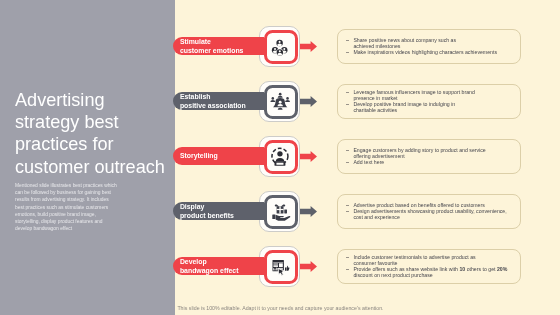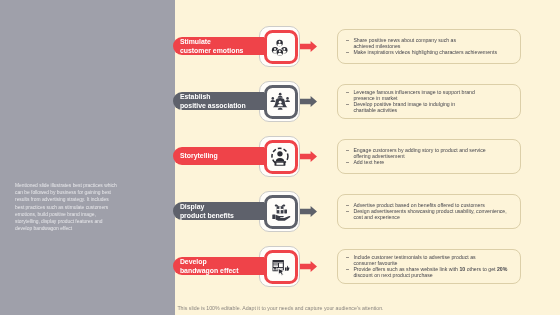--- a/index.html
+++ b/index.html
@@ -34,20 +34,21 @@
   .cbox ul{margin:0;padding:0 4px 0 7.8px;list-style:none;width:100%;box-sizing:border-box;}
   .cbox li{position:relative;padding-left:8px;font-size:5.2px;line-height:6.05px;color:#46464d;}
   .cbox li:before{content:"";position:absolute;left:1px;top:2.6px;width:2.2px;height:0.7px;background:#9a948a;}
   .foot{position:absolute;left:177.4px;top:305.2px;font-size:5.25px;color:#8b8680;}
 </style>
 </head>
 <body>
 
 <div class="slide">
   <div class="left-panel"></div>
+  <div class="title">Advertising strategy best practices for customer outreach</div>
   <div class="bodytext">Mentioned slide illustrates best practices which can be followed by business for gaining best results from advertising strategy. It includes best practices such as stimulate customers emotions, build positive brand image, storytelling, display product features and develop bandwagon effect</div>
 
   <div class="row row-1">
     <div class="arrow">
         <svg width="17" height="11" viewBox="0 0 17 11">
           <path d="M0 2.75H10.6V0L17 5.5 10.6 11V8.25H0Z" fill="#ef4349"></path>
         </svg>
       </div>
     <div class="iconbox">
       <div class="iconinner frame-red"></div>

